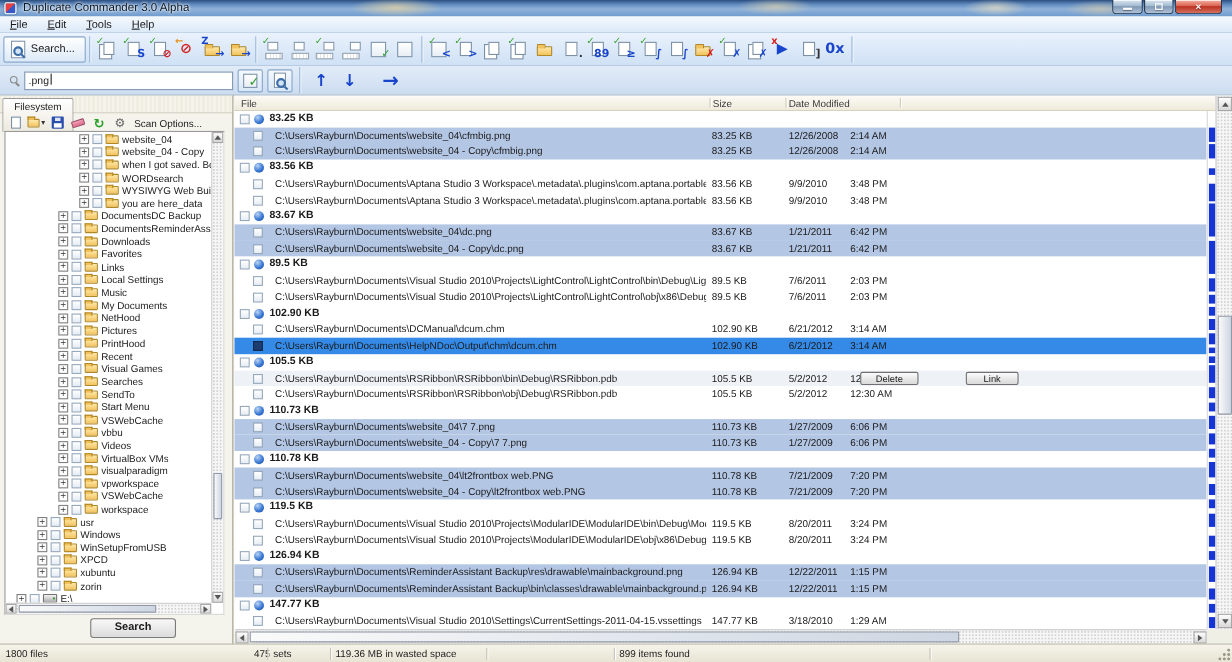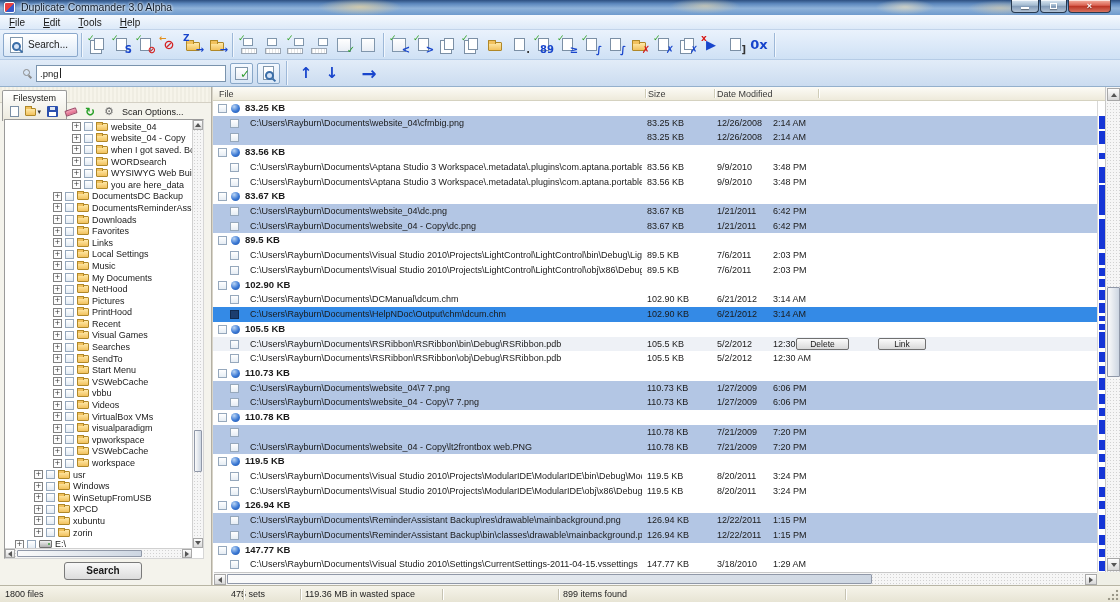--- a/index.html
+++ b/index.html
@@ -63,21 +63,21 @@
   .tmini{position:absolute;left:2px;top:1px;font:bold 9px "DejaVu Sans",sans-serif;line-height:8px;
     color:#2e9e2e;text-shadow:0 0 1px #fff;}
   .ic-searchdoc{width:13px;height:16px;background:#fff;border:1px solid #8096ac;position:relative;}
   .ic-searchdoc::after{content:"";position:absolute;left:1px;top:4px;width:5px;height:5px;
     border:2px solid #3a6ea8;border-radius:50%;background:rgba(170,200,240,.5);}
   .ic-searchdoc::before{content:"";position:absolute;left:9px;top:11px;width:2px;height:4px;
     background:#3a6ea8;transform:rotate(-45deg);}
 
   
   .searchbar{position:absolute;left:0;top:60px;width:1120px;height:26px;
-    background:linear-gradient(#e2ecf8,#cbdcf0);display:flex;align-items:center;padding-left:22px;}
+    background:linear-gradient(#e2ecf8,#cbdcf0);display:flex;align-items:center;padding-left:8px;}
   .ic-mag{width:11px;height:11px;position:relative;margin-right:3px;}
   .ic-mag::before{content:"";position:absolute;left:1px;top:1px;width:5px;height:5px;border:1.5px solid #8a8a8a;border-radius:50%;}
   .ic-mag::after{content:"";position:absolute;left:7px;top:7px;width:1.5px;height:4px;background:#8a8a8a;transform:rotate(-45deg);}
   .fakeinput{width:190px;height:17px;background:#fff;border:1px solid #7a93ad;font-size:9.5px;
     line-height:15px;padding-left:3px;white-space:nowrap;}
   .caret{display:inline-block;width:1px;height:10px;background:#222;vertical-align:-1px;margin-left:1px;}
   .sbtn{width:23px;height:21px;margin-left:4px;border:1px solid #88a7c8;border-radius:2px;
     background:linear-gradient(#f4f9ff,#d9e7f6);display:flex;align-items:center;justify-content:center;position:relative;}
   .sbtn .ok{position:absolute;font:bold 12px "DejaVu Sans",sans-serif;color:#2e9e2e;right:2px;bottom:2px;}
   .arrbtn{width:26px;height:22px;display:flex;align-items:center;justify-content:center;
@@ -129,21 +129,21 @@
     background:#f6f6f6;background-image:radial-gradient(#d2d2d2 25%,transparent 26%);background-size:3px 3px;}
   .sb-arrow{position:absolute;background:linear-gradient(#fdfdfd,#d8d8d8);border:1px solid #a8a8a8;
     display:flex;align-items:center;justify-content:center;}
   .tri{width:0;height:0;border:3px solid transparent;}
   .tri.up{border-bottom:4px solid #555;margin-top:-3px;}
   .tri.down{border-top:4px solid #555;margin-bottom:-3px;}
   .tri.left{border-right:4px solid #555;margin-left:-3px;}
   .tri.right{border-left:4px solid #555;margin-right:-3px;}
   .sb-thumb{position:absolute;background:linear-gradient(90deg,#fafafa,#cdd6e2);border:1px solid #9098a8;border-radius:1px;}
 
-  .panel-search-btn{position:absolute;left:64px;bottom:6px;width:78px;height:18px;
+  .panel-search-btn{position:absolute;left:82px;bottom:6px;width:78px;height:18px;
     border:1px solid #7a7a7a;border-radius:3px;background:linear-gradient(#f8f8f8,#dcdcdc);
     font-size:10px;font-weight:bold;text-align:center;line-height:16px;}
 
   
   .list-panel{position:absolute;left:213px;top:0;width:907px;height:499px;background:#fff;}
   .lheader{position:absolute;left:0;top:0;right:0;height:14px;
     background:linear-gradient(#fcfbf6,#eeeadb);border-bottom:1px solid #d5d2c0;font-size:9px;color:#3a3a3a;}
   .lh{position:absolute;top:1px;line-height:12px;}
   .lh-file{left:6px;} .lh-size{left:435px;} .lh-date{left:504px;}
   .lhsep{position:absolute;top:2px;bottom:2px;width:1px;background:#d0cdb8;box-shadow:1px 0 0 #fff;}
@@ -158,21 +158,21 @@
   .c-size{position:absolute;left:434px;width:64px;}
   .c-date{position:absolute;left:504px;}
   .d-d{display:inline-block;width:56px;}
   .r-blue{background:#b3c6e4;}
   .r-white{background:#fff;}
   .r-sel{background:#348ae6;}
   .r-sel .fcb{background:#1c3d6e;border-color:#10294e;}
   .r-hover{background:#eef1f6;}
   .rowbtn{position:absolute;top:1px;height:12px;border:1px solid #707070;border-radius:2px;
     background:linear-gradient(#fbfbfb,#d9d9d9);font-size:8.5px;line-height:10px;text-align:center;}
-  .b-del{left:583px;width:53px;} .b-link{left:665px;width:48px;}
+  .b-del{left:569px;width:53px;} .b-link{left:665px;width:48px;}
 
   .markstrip{position:absolute;left:884px;top:14px;width:8px;height:471px;background:#fff;border-left:1px solid #d8d8d8;}
   .mark{position:absolute;left:1px;width:6px;background:#1535d6;}
   .list-vsb{left:892px;top:0;width:15px;height:485px;border-left:1px solid #c8c8c8;}
   .list-hsb{position:absolute;left:1px;top:485px;width:883px;height:13px;border-top:1px solid #c8c8c8;
     background:#f6f6f6;background-image:radial-gradient(#d2d2d2 25%,transparent 26%);background-size:3px 3px;}
   .list-corner{position:absolute;left:884px;top:485px;width:23px;height:13px;background:#efefe6;}
 
   
   .statusbar{position:absolute;left:0;bottom:0;width:1120px;height:17px;
@@ -656,20 +656,21 @@
             <span class="gtext">83.25 KB</span>
           </div>
           <div class="lrow frow r-blue">
             <span class="cb fcb"></span>
             <span class="c-path">C:\Users\Rayburn\Documents\website_04\cfmbig.png</span>
             <span class="c-size">83.25 KB</span>
             <span class="c-date"><span class="d-d">12/26/2008</span><span class="d-t">2:14 AM</span></span>
           </div>
           <div class="lrow frow r-blue">
             <span class="cb fcb"></span>
+            <span class="c-path">C:\Users\Rayburn\Documents\website_04 - Copy\cfmbig.png</span>
             <span class="c-size">83.25 KB</span>
             <span class="c-date"><span class="d-d">12/26/2008</span><span class="d-t">2:14 AM</span></span>
           </div>
           <div class="lrow grow">
             <span class="cb gcb"></span>
             <span class="sphere"></span>
             <span class="gtext">83.56 KB</span>
           </div>
           <div class="lrow frow r-white">
             <span class="cb fcb"></span>
@@ -770,20 +771,21 @@
             <span class="c-size">110.73 KB</span>
             <span class="c-date"><span class="d-d">1/27/2009</span><span class="d-t">6:06 PM</span></span>
           </div>
           <div class="lrow grow">
             <span class="cb gcb"></span>
             <span class="sphere"></span>
             <span class="gtext">110.78 KB</span>
           </div>
           <div class="lrow frow r-blue">
             <span class="cb fcb"></span>
+            <span class="c-path">C:\Users\Rayburn\Documents\website_04\lt2frontbox web.PNG</span>
             <span class="c-size">110.78 KB</span>
             <span class="c-date"><span class="d-d">7/21/2009</span><span class="d-t">7:20 PM</span></span>
           </div>
           <div class="lrow frow r-blue">
             <span class="cb fcb"></span>
             <span class="c-path">C:\Users\Rayburn\Documents\website_04 - Copy\lt2frontbox web.PNG</span>
             <span class="c-size">110.78 KB</span>
             <span class="c-date"><span class="d-d">7/21/2009</span><span class="d-t">7:20 PM</span></span>
           </div>
           <div class="lrow grow">

